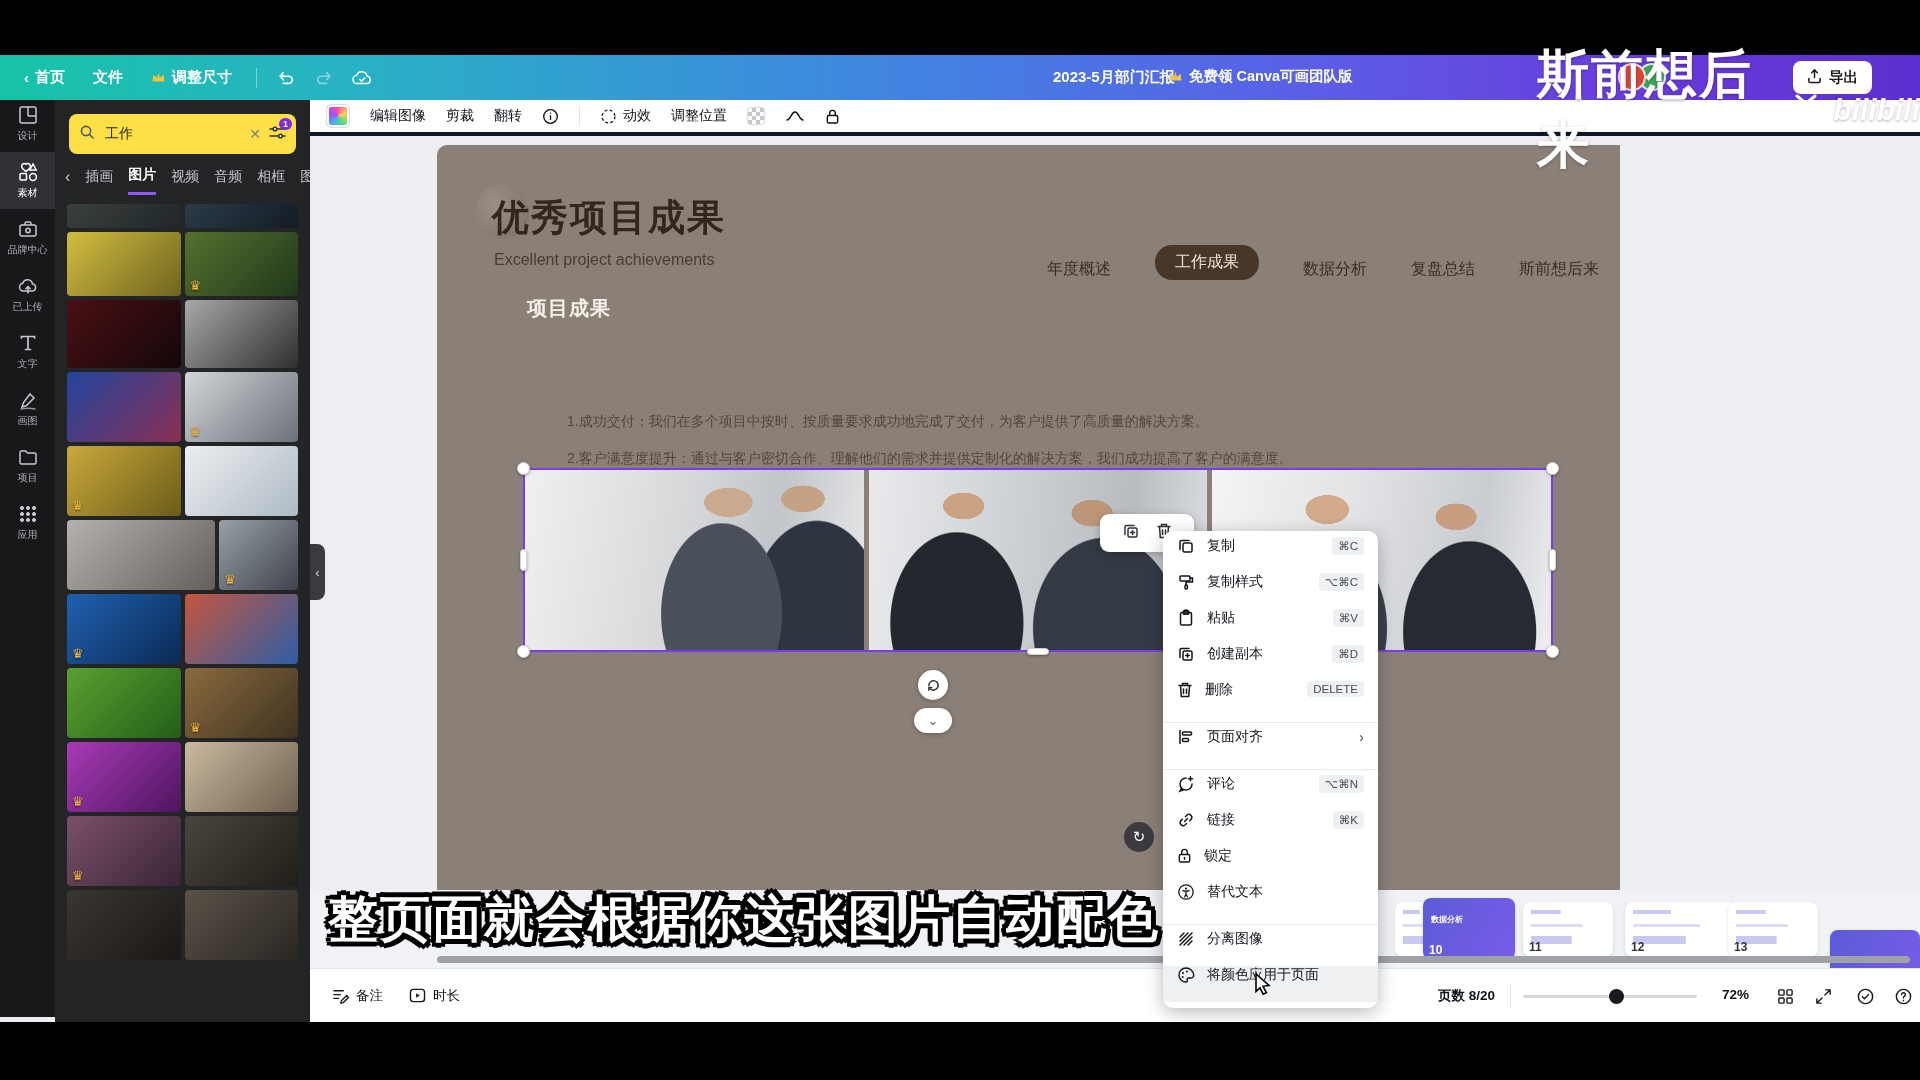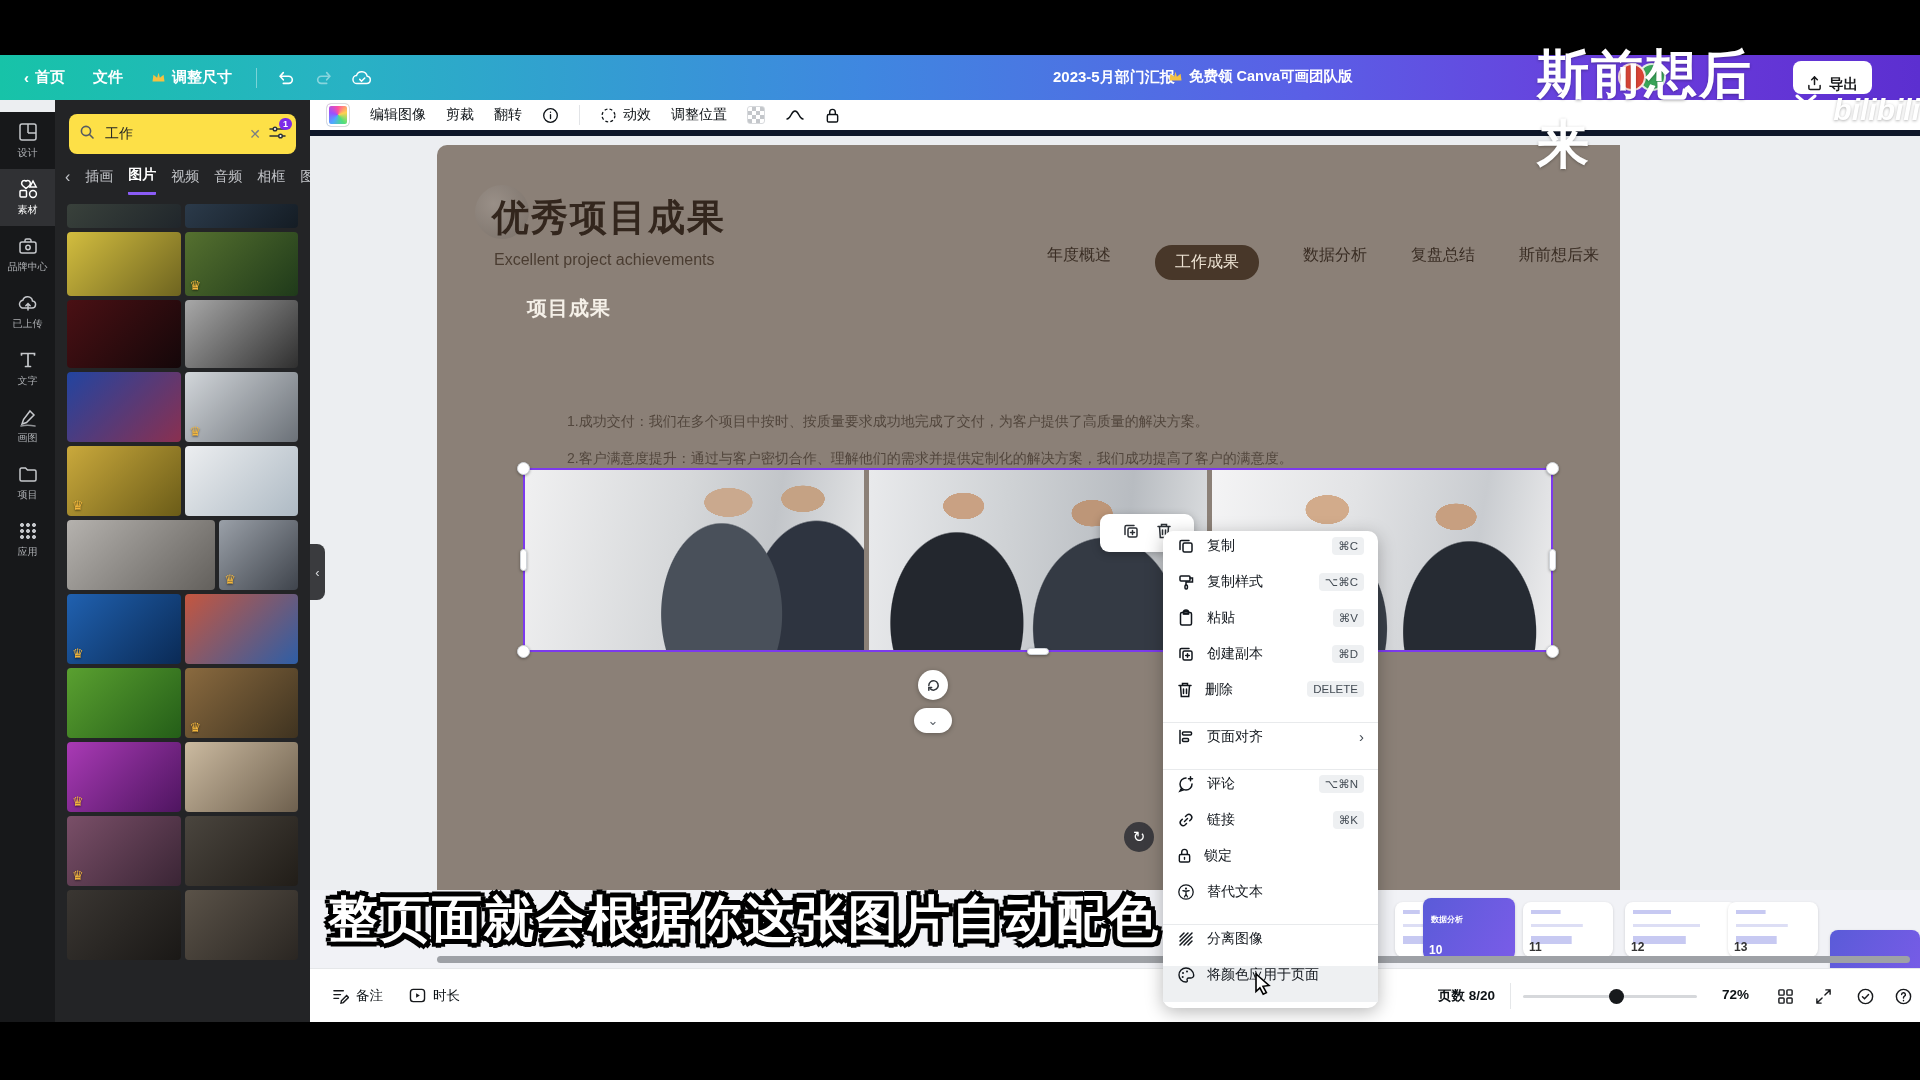--- a/index.html
+++ b/index.html
@@ -19,24 +19,24 @@
   .tb-divider{width:1px;height:20px;background:rgba(255,255,255,.4);margin:0 6px;}
   .icon-btn{width:30px;height:30px;display:flex;align-items:center;justify-content:center;border-radius:6px;}
   .dim{opacity:.45;}
   .doc-title{position:absolute;left:1053px;top:13px;font-size:15px;font-weight:600;color:#fff;}
   .upgrade{position:absolute;left:1168px;top:12px;display:flex;gap:6px;align-items:center;font-size:14.5px;font-weight:600;color:#fff;}
   .avatars{position:absolute;left:1618px;top:8px;display:flex;}
   .avatar{width:28px;height:28px;border-radius:50%;border:2px solid rgba(255,255,255,.85);font-size:12px;color:#fff;display:flex;align-items:center;justify-content:center;}
   .avatar.red{background:#d94436;z-index:2;}
   .avatar.green{background:#3aa65a;margin-left:-8px;}
   .export-btn{position:absolute;left:1793px;top:6px;height:33px;background:#fff;border-radius:8px;border:none;
-    display:flex;align-items:flex-end;gap:7px;padding:0 14px;font-size:14.5px;font-weight:700;color:#18191b;cursor:pointer;}
+    display:flex;align-items:center;gap:7px;padding:0 14px;font-size:14.5px;font-weight:700;color:#18191b;cursor:pointer;}
 
   
-  .iconrail{position:absolute;left:0;top:57px;width:55px;height:922px;background:#17181a;z-index:4;}
+  .iconrail{position:absolute;left:0;top:40px;width:55px;height:922px;background:#17181a;z-index:4;}
   .rail-item{width:55px;height:57px;display:flex;flex-direction:column;align-items:center;justify-content:center;gap:3px;
     color:#aeb0b4;font-size:10px;cursor:pointer;}
   .rail-item svg{stroke:#c6c8cc;}
   .rail-item.active{background:#303134;color:#fff;}
   .rail-item.active svg{stroke:#fff;}
 
   
   .panel{position:absolute;left:55px;top:45px;width:255px;height:922px;background:#232426;overflow:hidden;z-index:4;}
   .searchbox{position:absolute;left:14px;top:14px;width:227px;height:40px;background:#fde047;border-radius:8px;
     display:flex;align-items:center;padding:0 10px;gap:8px;}
@@ -50,35 +50,35 @@
   .tab.active{color:#fff;font-weight:700;border-bottom:3px solid #8b5cf6;border-radius:1px;}
   .tab-back{color:#c3c5c9;font-size:16px;cursor:pointer;padding-bottom:8px;}
   .photo-grid{position:absolute;left:12px;top:104px;width:231px;display:flex;flex-direction:column;gap:4px;}
   .photo-row{display:flex;gap:4px;}
   .photo{position:relative;border-radius:4px;overflow:hidden;cursor:pointer;}
   .crown-badge{position:absolute;left:5px;bottom:3px;color:#f5b83d;font-size:13px;text-shadow:0 1px 2px rgba(0,0,0,.6);}
 
   
   .main{position:absolute;left:310px;top:45px;width:1610px;height:922px;}
   .edit-toolbar{position:absolute;left:0;top:0;width:1610px;height:36px;background:#fff;display:flex;align-items:center;
-    gap:20px;padding-left:16px;font-size:14px;color:#0d1216;border-bottom:6px solid #0f172a;z-index:3;}
+    gap:20px;padding-left:16px;font-size:14px;color:#0d1216;border-bottom:4px solid #0f172a;z-index:3;}
   .color-tile{width:24px;height:24px;border-radius:5px;cursor:pointer;
     background:conic-gradient(#ff4fa0,#ffd24f,#4fe07a,#4fa9ff,#9b4fff,#ff4fa0);box-shadow:inset 0 0 0 2px #fff;border:1px solid #d8dadd;}
   .t-item{cursor:pointer;display:flex;align-items:center;gap:6px;}
   .t-div{width:1px;height:20px;background:#e2e4e7;}
   .checker{width:18px;height:18px;border-radius:3px;cursor:pointer;
     background:repeating-conic-gradient(#c4c7cb 0 25%,#fff 0 50%) 0 0/8px 8px;border:1px solid #d8dadd;}
 
   .canvas{position:absolute;left:0;top:36px;width:1310px;height:754px;background:#eceef1;overflow:hidden;}
   .slide{position:absolute;left:127px;top:9px;width:1308px;height:745px;background:#8b8077;border-radius:10px 10px 0 0;}
   .deco-circle{position:absolute;left:38px;top:40px;width:54px;height:54px;border-radius:50%;
     background:radial-gradient(circle at 35% 35%,rgba(255,255,255,.12),rgba(0,0,0,.12));}
   .slide-title{position:absolute;left:55px;top:48px;font-size:37px;font-weight:800;color:#33261d;letter-spacing:2px;}
   .slide-sub{position:absolute;left:57px;top:106px;font-size:16px;color:#4a3c31;}
-  .slide-nav{position:absolute;left:610px;top:100px;display:flex;align-items:flex-start;gap:44px;font-size:16px;color:#3a2d24;}
+  .slide-nav{position:absolute;left:610px;top:100px;display:flex;align-items:flex-end;gap:44px;font-size:16px;color:#3a2d24;}
   .nav-item{cursor:pointer;white-space:nowrap;}
   .nav-item.active{background:#483729;color:#ece2d2;padding:7px 20px;border-radius:17px;}
   .slide-heading{position:absolute;left:90px;top:150px;font-size:20px;font-weight:800;color:#f5f0e8;letter-spacing:1px;}
   .slide-bullets{position:absolute;left:130px;top:258px;width:1060px;font-size:14px;color:#52463d;line-height:37px;}
 
   .selection{position:absolute;left:86px;top:323px;width:1030px;height:184px;border:2.5px solid #7c3aed;z-index:2;}
   .sel-photos{position:absolute;inset:0;display:flex;gap:5px;background:#8b8077;}
   .sel-photos>div{flex:1;}
   .ph1{background:
     radial-gradient(40px 24px at 60% 18%,#caa98e 0 60%,transparent 61%),

